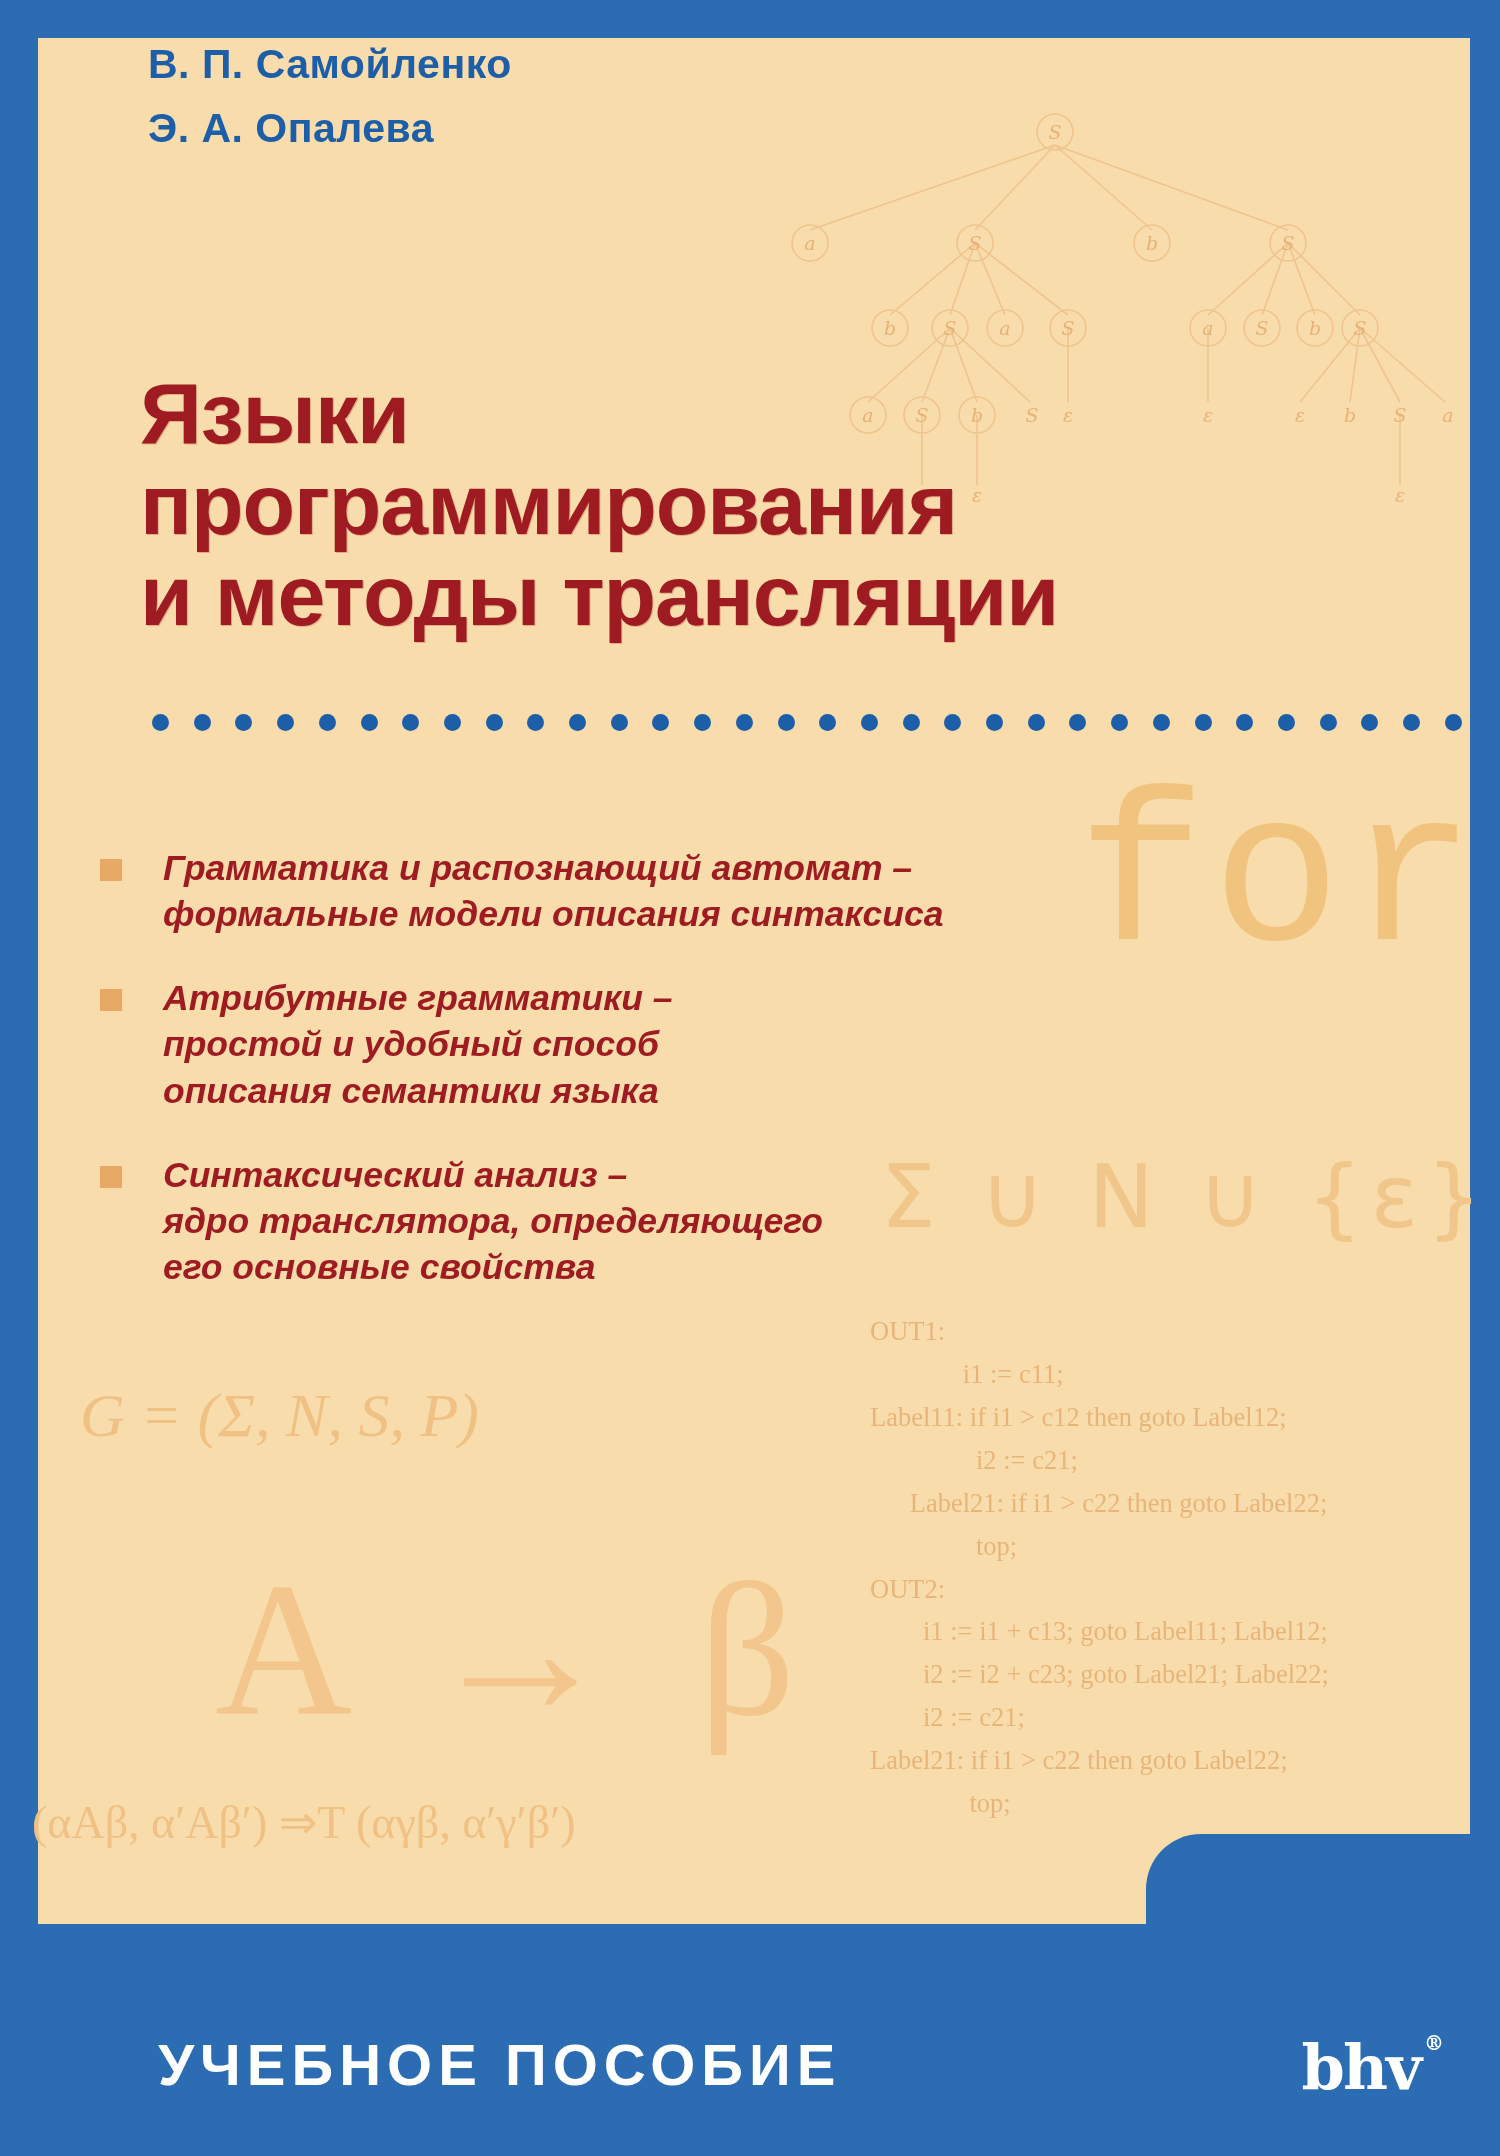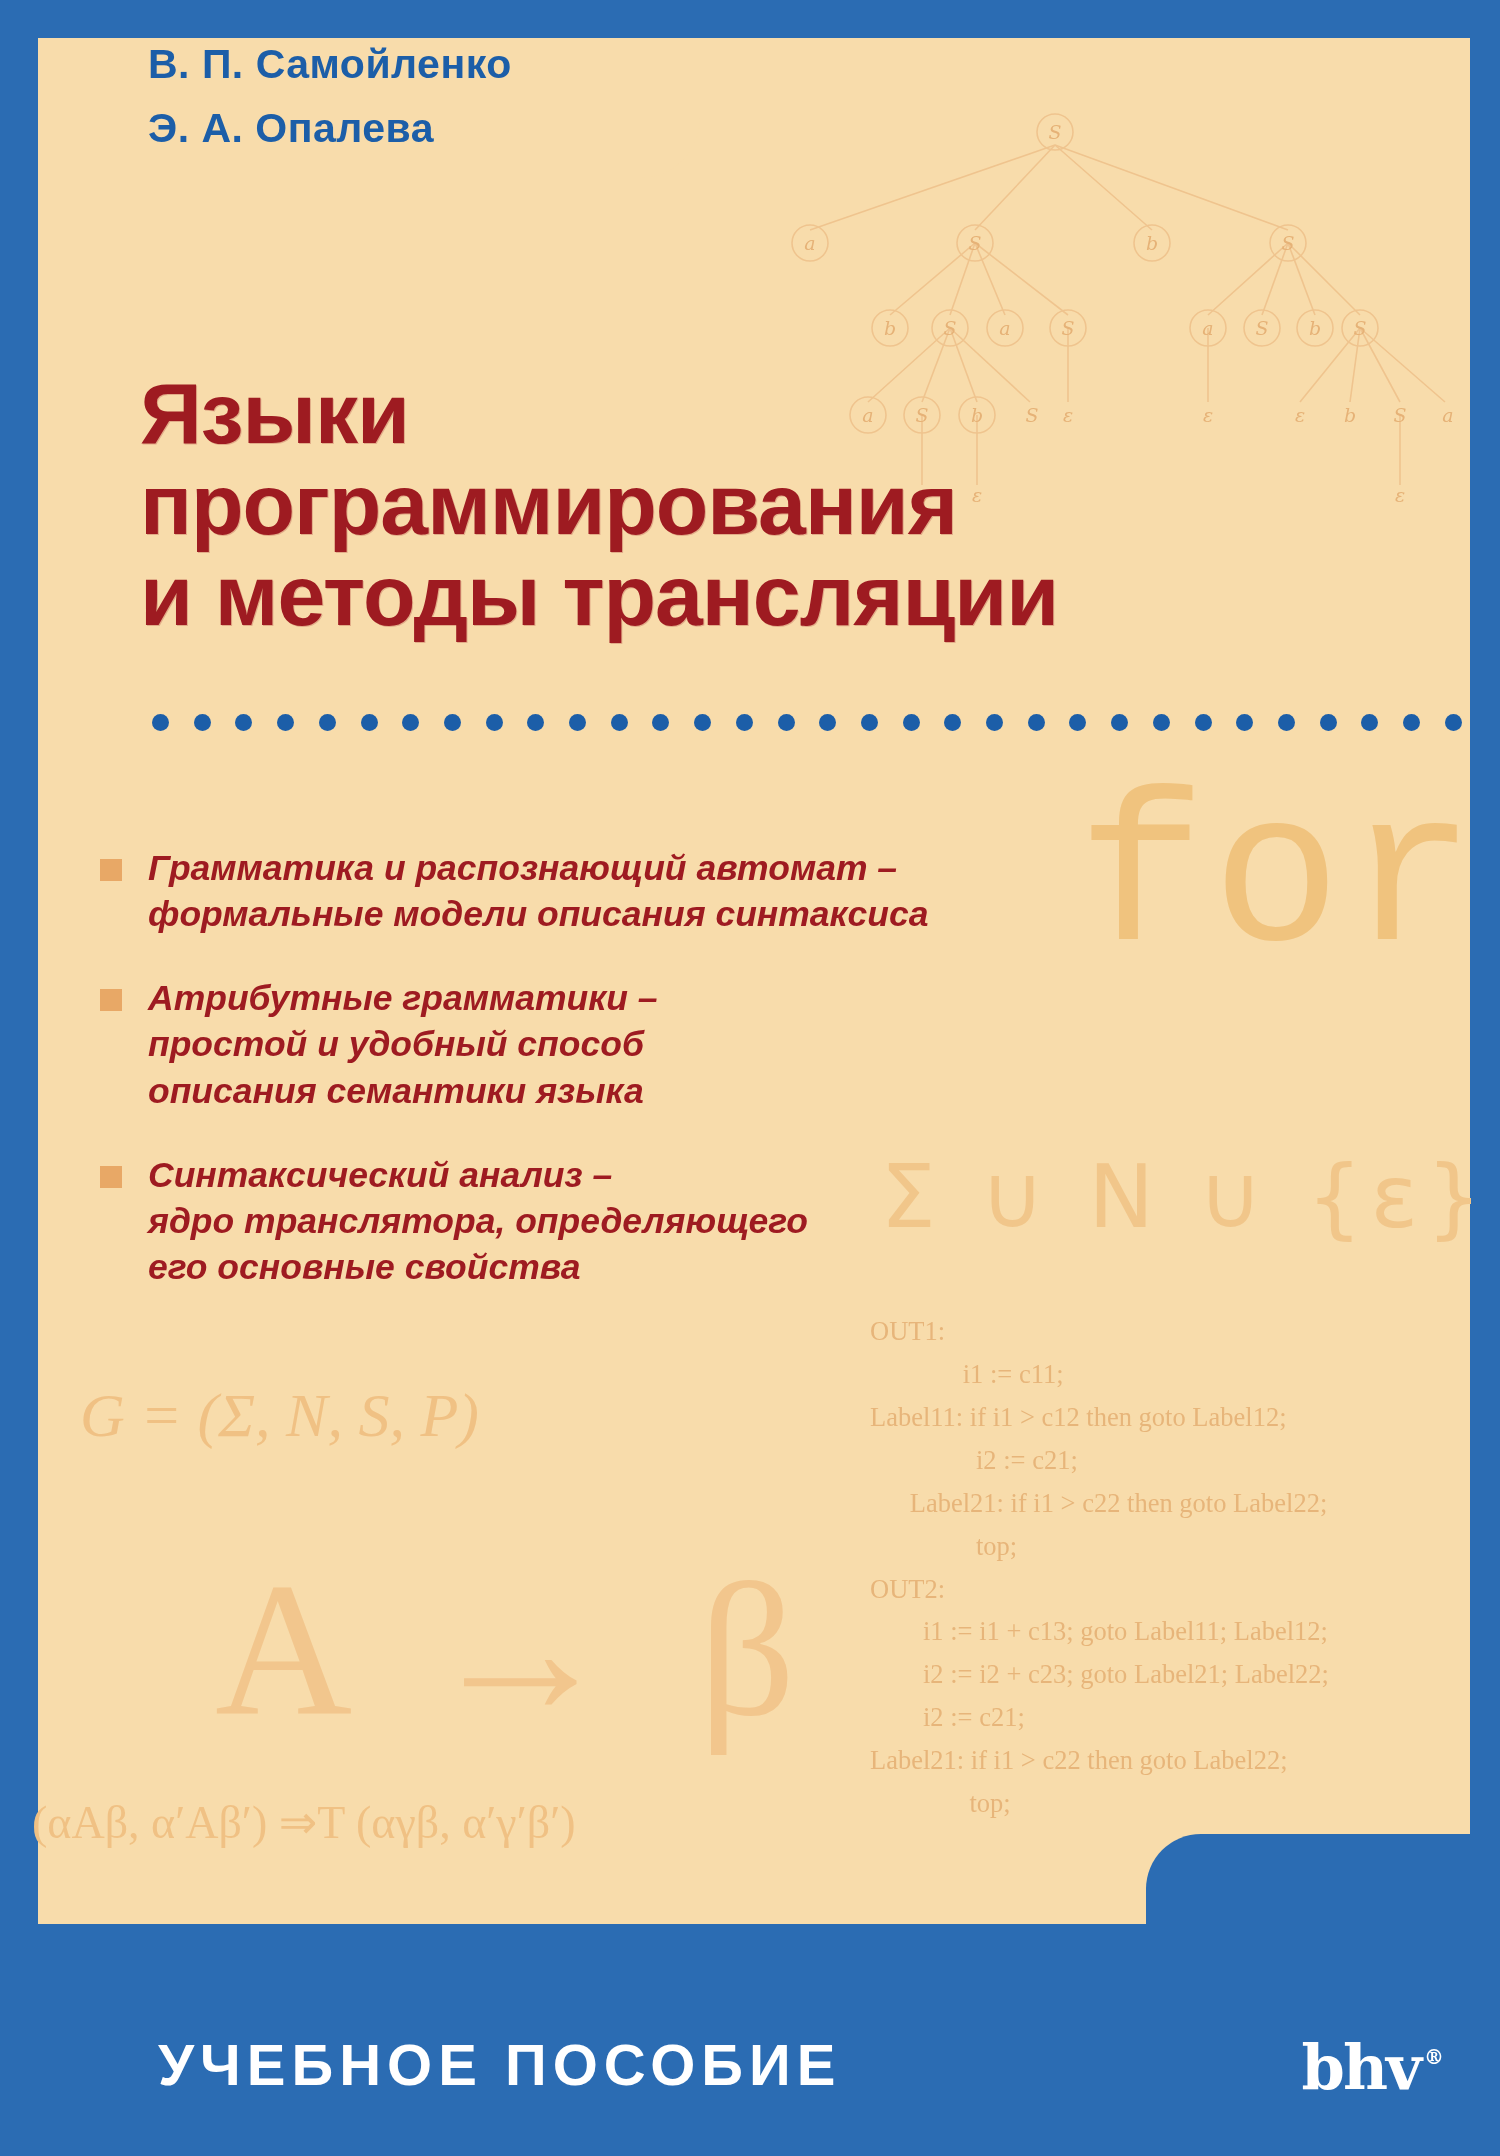--- a/index.html
+++ b/index.html
@@ -191,20 +191,21 @@
   .bullets {
     position: absolute;
     left: 100px;
     top: 845px;
     width: 1000px;
     z-index: 4;
   }
   .bullet {
     display: flex;
     margin-bottom: 38px;
+    gap: 15px;
   }
   .bullet-square {
     width: 22px;
     height: 22px;
     background: #e8a866;
     margin-top: 14px;
     margin-right: 26px;
     flex: 0 0 auto;
   }
   .bullet-text {
@@ -250,21 +251,21 @@
     position: absolute;
     right: 58px;
     bottom: 52px;
     z-index: 7;
     color: #ffffff;
     font-family: "DejaVu Serif", serif;
     font-weight: bold;
     font-size: 62px;
     letter-spacing: -2px;
     display: flex;
-    align-items: center;
+    align-items: flex-start;
   }
   .logo sup {
     font-size: 20px;
     margin-left: 4px;
     margin-bottom: 22px;
   }
 </style>
 </head>
 <body>
 

